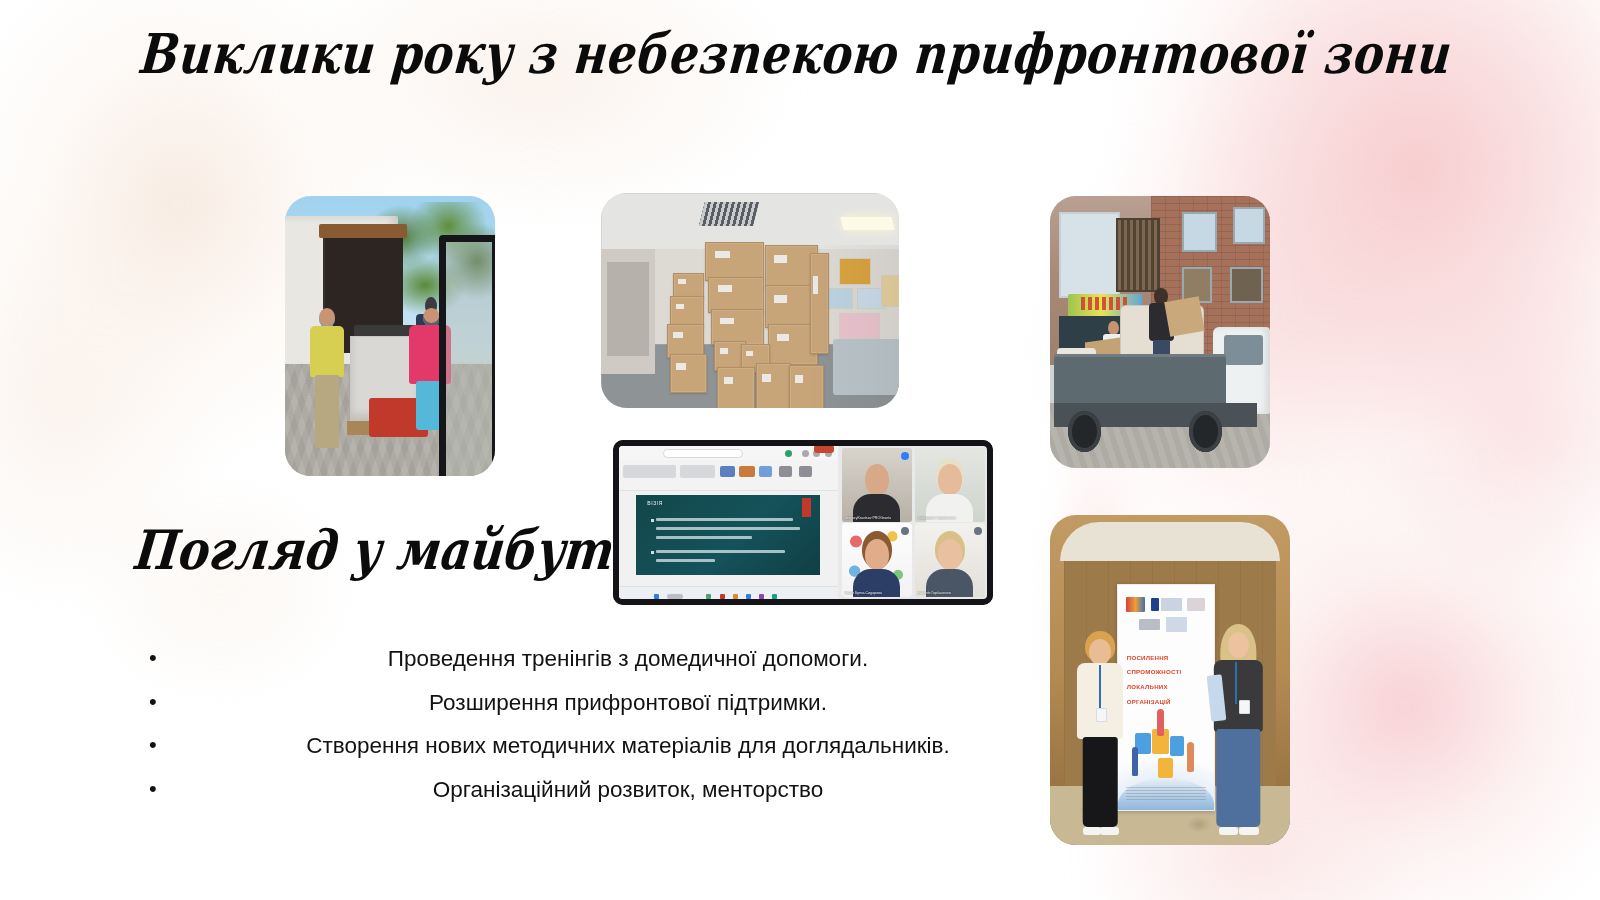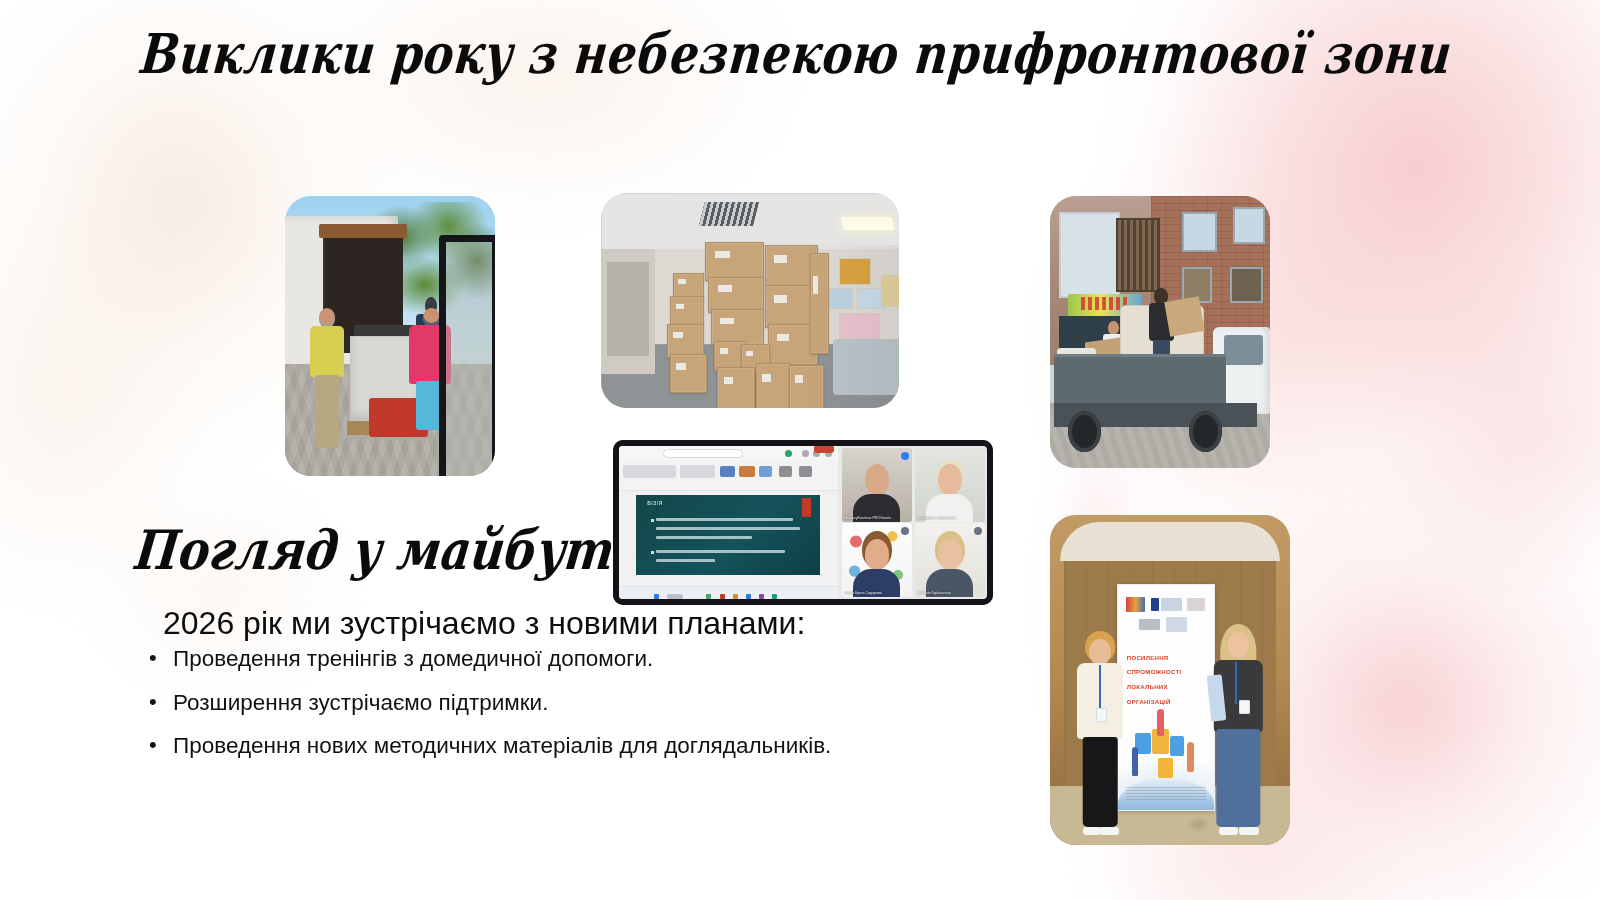--- a/index.html
+++ b/index.html
@@ -142,20 +142,21 @@
   }
 
   .bullets {
     position: absolute;
     left: 143px;
     top: 648px;
     width: 940px;
     margin: 0;
     padding: 0;
     list-style: none;
+    text-align: center;
   }
   .bullets li {
     position: relative;
     padding-left: 30px;
     font-size: 22.5px;
     line-height: 1.0;
     margin-bottom: 21px;
     color: #121212;
     white-space: nowrap;
   }
@@ -343,26 +344,26 @@
     <div class="wash-right"></div>
     <div class="wash-right-2"></div>
     <div class="wash-pink-strip"></div>
   </div>
 
   <div class="title">Виклики року з небезпекою прифронтової зони</div>
 
 
   <div class="subtitle">Погляд у майбутнє</div>
 
-  <div class="plans-head">2026 рік ми зустрічаємо з новими планами:</div>
 
   <ul class="bullets">
     <li>Проведення тренінгів з домедичної допомоги.</li>
-    <li>Розширення зустрічаємо підтримки.</li>
-    <li>Проведення нових методичних матеріалів для доглядальників.</li>
+    <li>Розширення прифронтової підтримки.</li>
+    <li>Створення нових методичних матеріалів для доглядальників.</li>
+    <li>Організаційний розвиток, менторство</li>
   </ul>
 
   <div class="photo" id="photo-truck-unload">
     <div class="inner">
       <div class="p1-sky"></div>
       <div class="p1-trees"></div>
       <div class="p1-truckbody"></div>
       <div class="p1-truckdark"></div>
       <div class="p1-truckrim"></div>
       <div class="p1-ground"></div>

